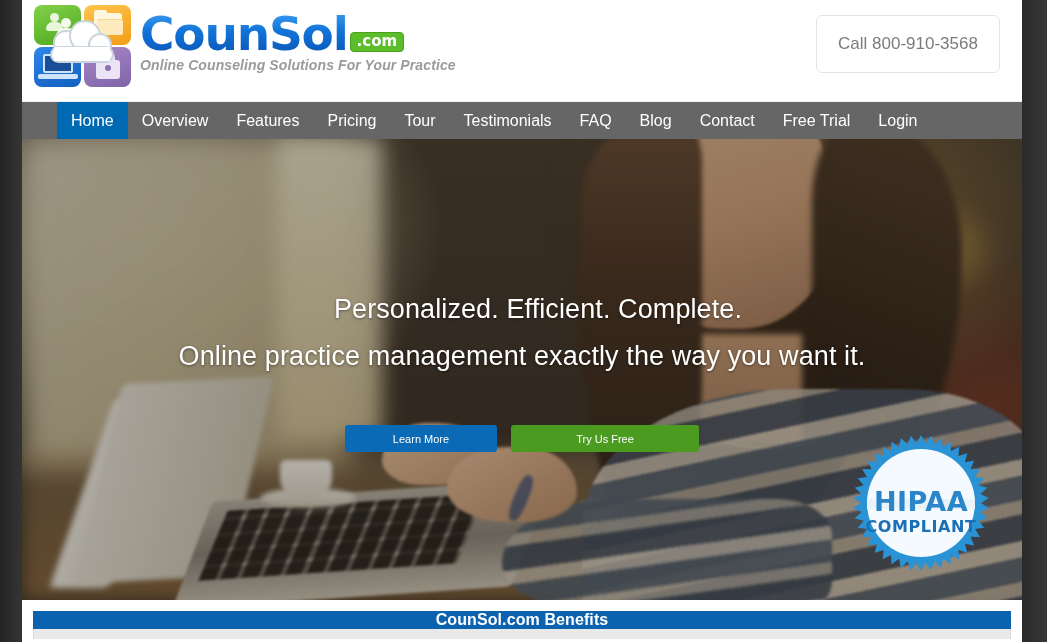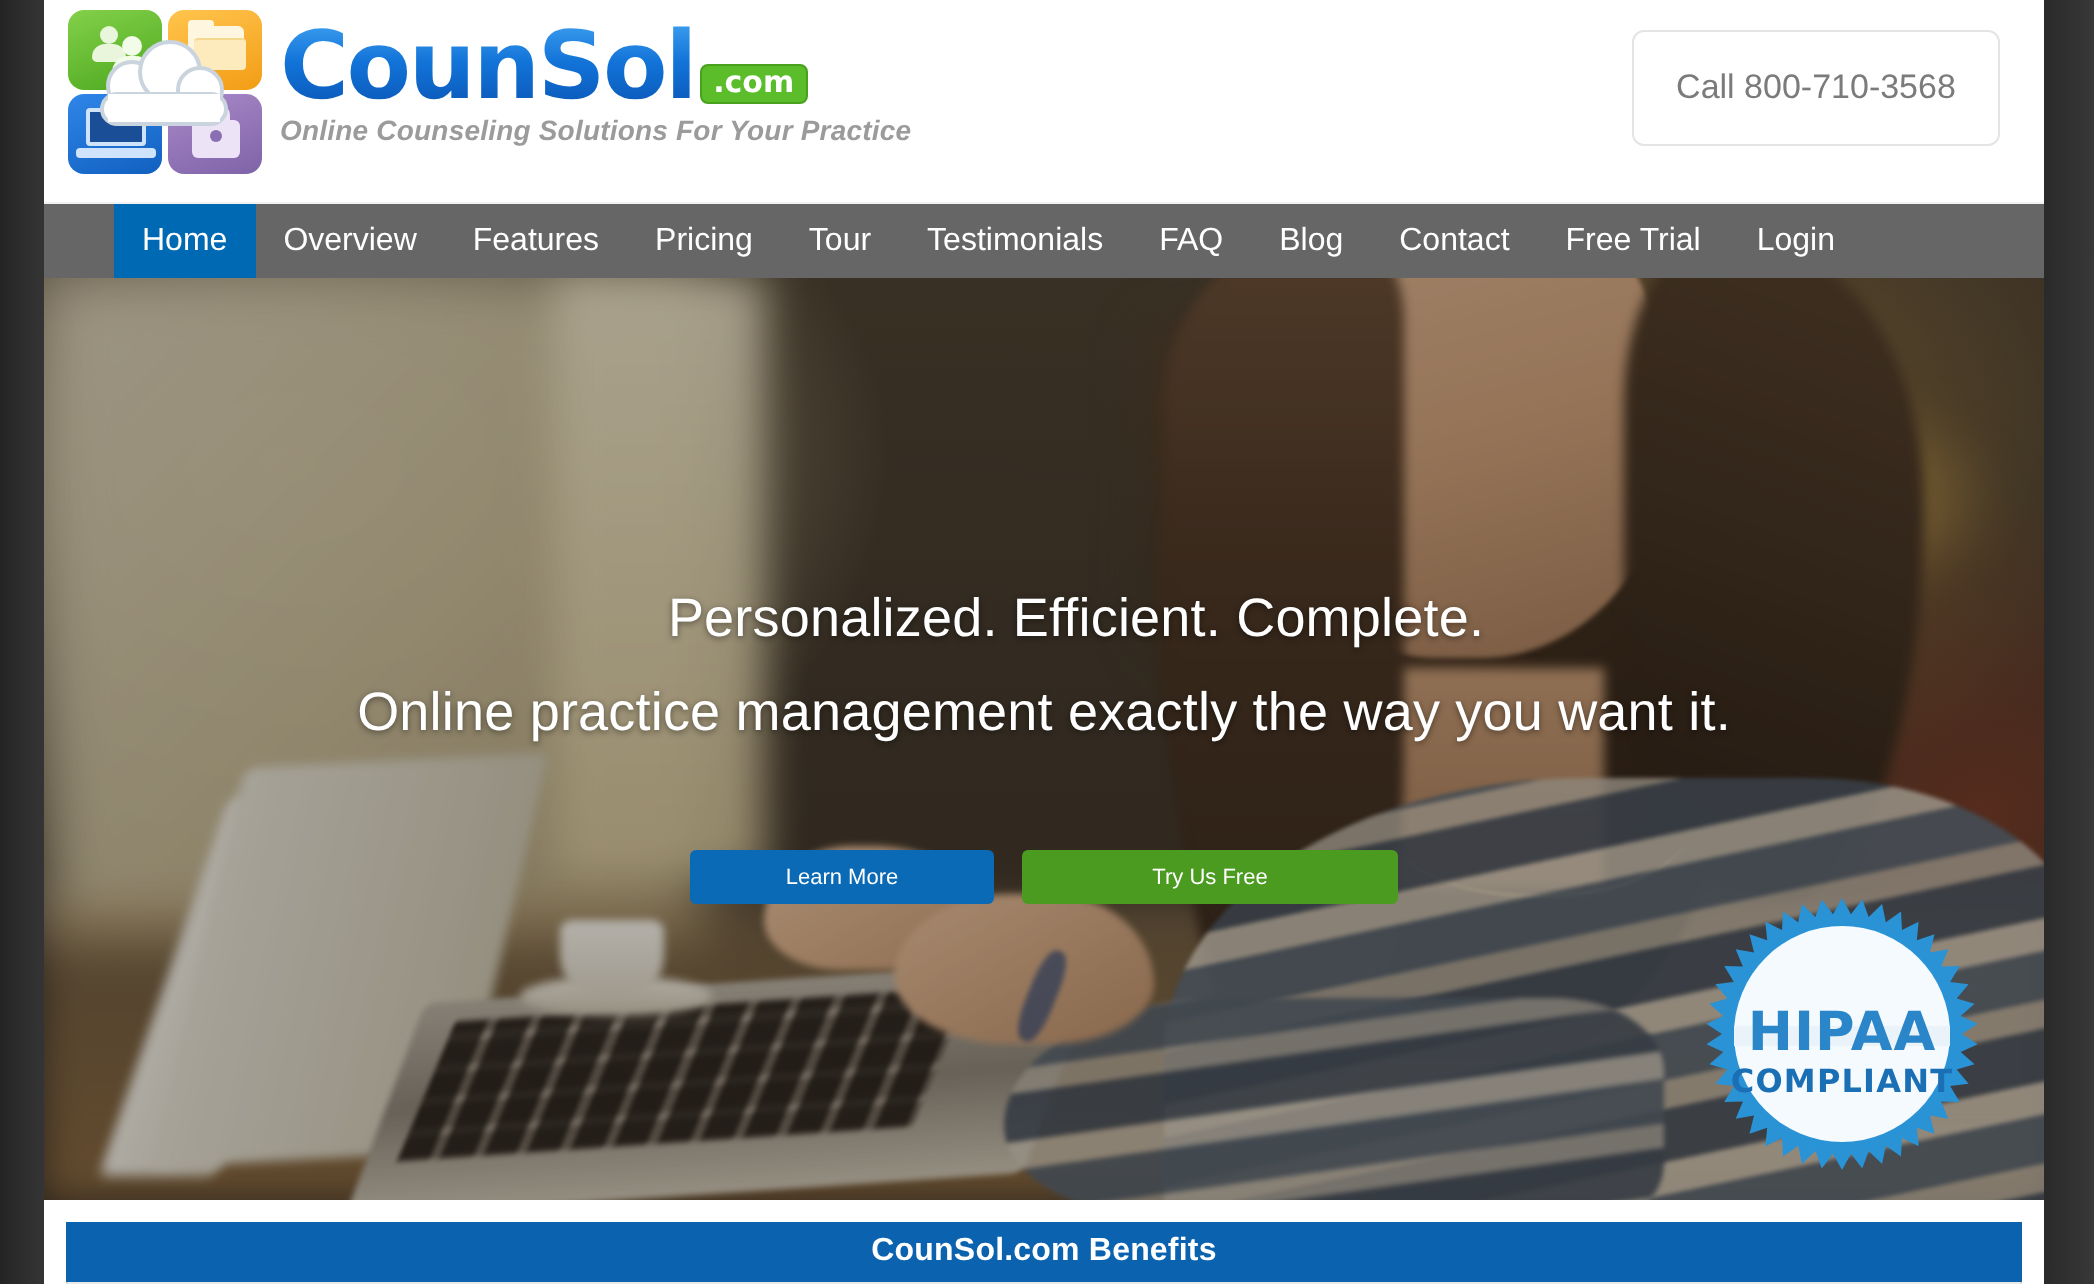--- a/index.html
+++ b/index.html
@@ -430,35 +430,35 @@
     cursor: pointer;
     padding: 0 18px;
   }
   .btn-learn { background: #0a6ab5; min-width: 152px; }
   .btn-try   { background: #4b9b21; min-width: 188px; }
 
   
   .hipaa {
     position: absolute;
     right: 31px;
-    bottom: 13px;
+    bottom: 27px;
     width: 140px;
     height: 140px;
     z-index: 11;
   }
   .hipaa svg { display: block; }
 
   
   .benefits-wrap {
     position: relative;
     background: #ffffff;
     padding: 11px 11px 0 11px;
   }
   .benefits-bar {
-    height: 30px;
+    height: 18px;
     background: #0b63b0;
     color: #ffffff;
     font-size: 16px;
     font-weight: bold;
     display: flex;
     align-items: center;
     justify-content: center;
     letter-spacing: 0.1px;
   }
   .benefits-below {
@@ -512,21 +512,21 @@
         <div class="logo-text">
           <div class="wordmark">
             <span class="cn">CounSol</span>
             <span class="dotcom">.com</span>
           </div>
           <div class="tagline">Online Counseling Solutions For Your Practice</div>
         </div>
 
       </div>
 
-      <div class="call-button">Call 800-710-3568</div>
+      <div class="call-button">Call 800-910-3568</div>
     </div>
 
     <div class="nav">
       <div class="nav-item active">Home</div>
       <div class="nav-item">Overview</div>
       <div class="nav-item">Features</div>
       <div class="nav-item">Pricing</div>
       <div class="nav-item">Tour</div>
       <div class="nav-item">Testimonials</div>
       <div class="nav-item">FAQ</div>

